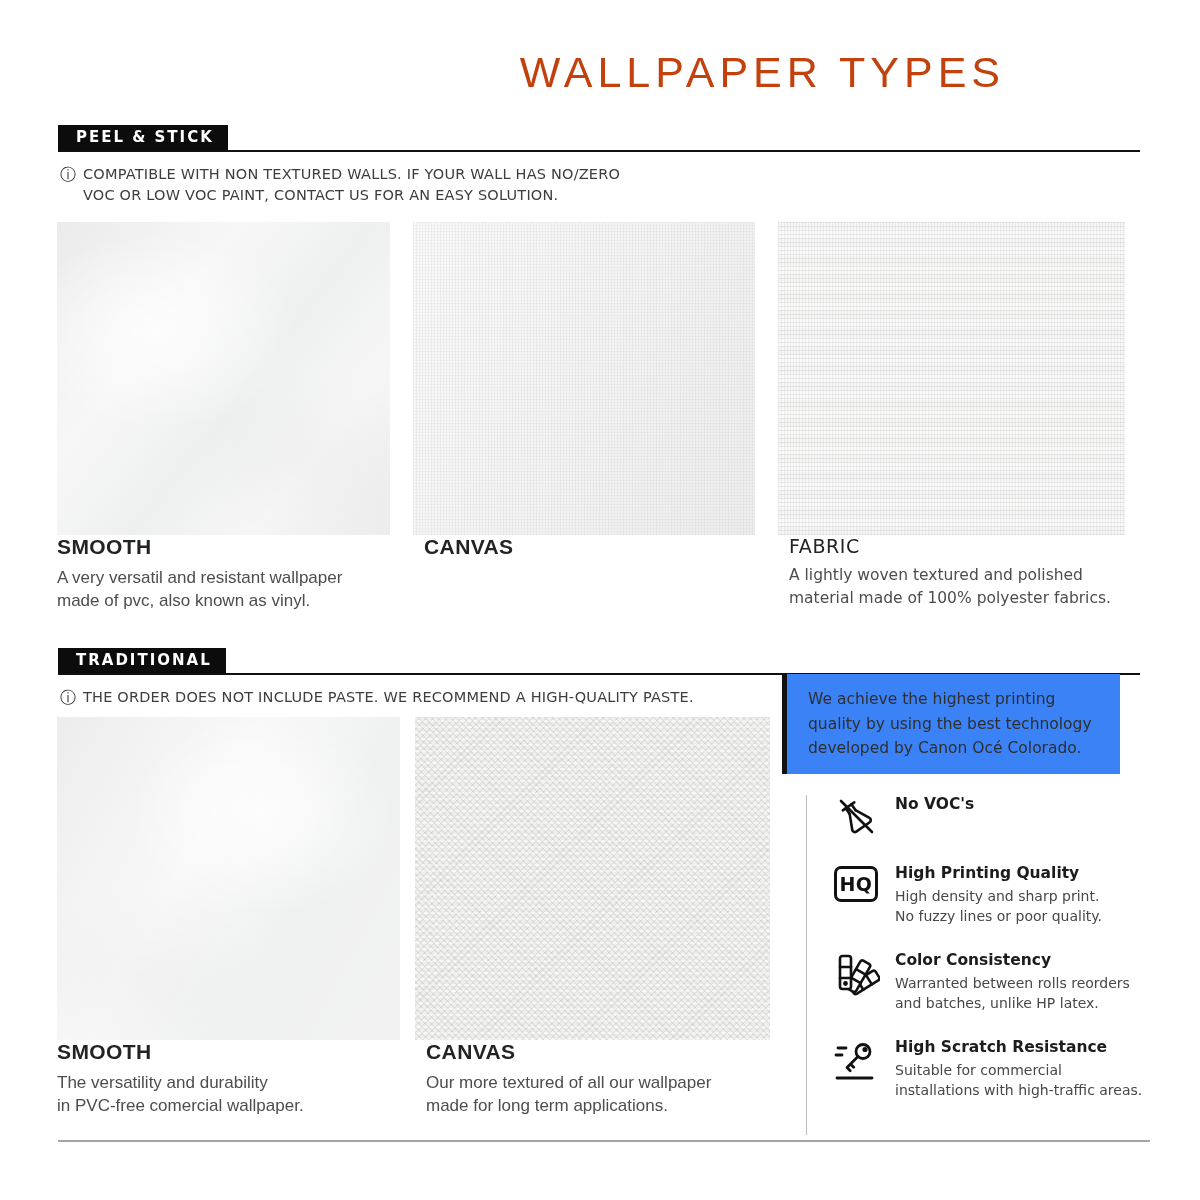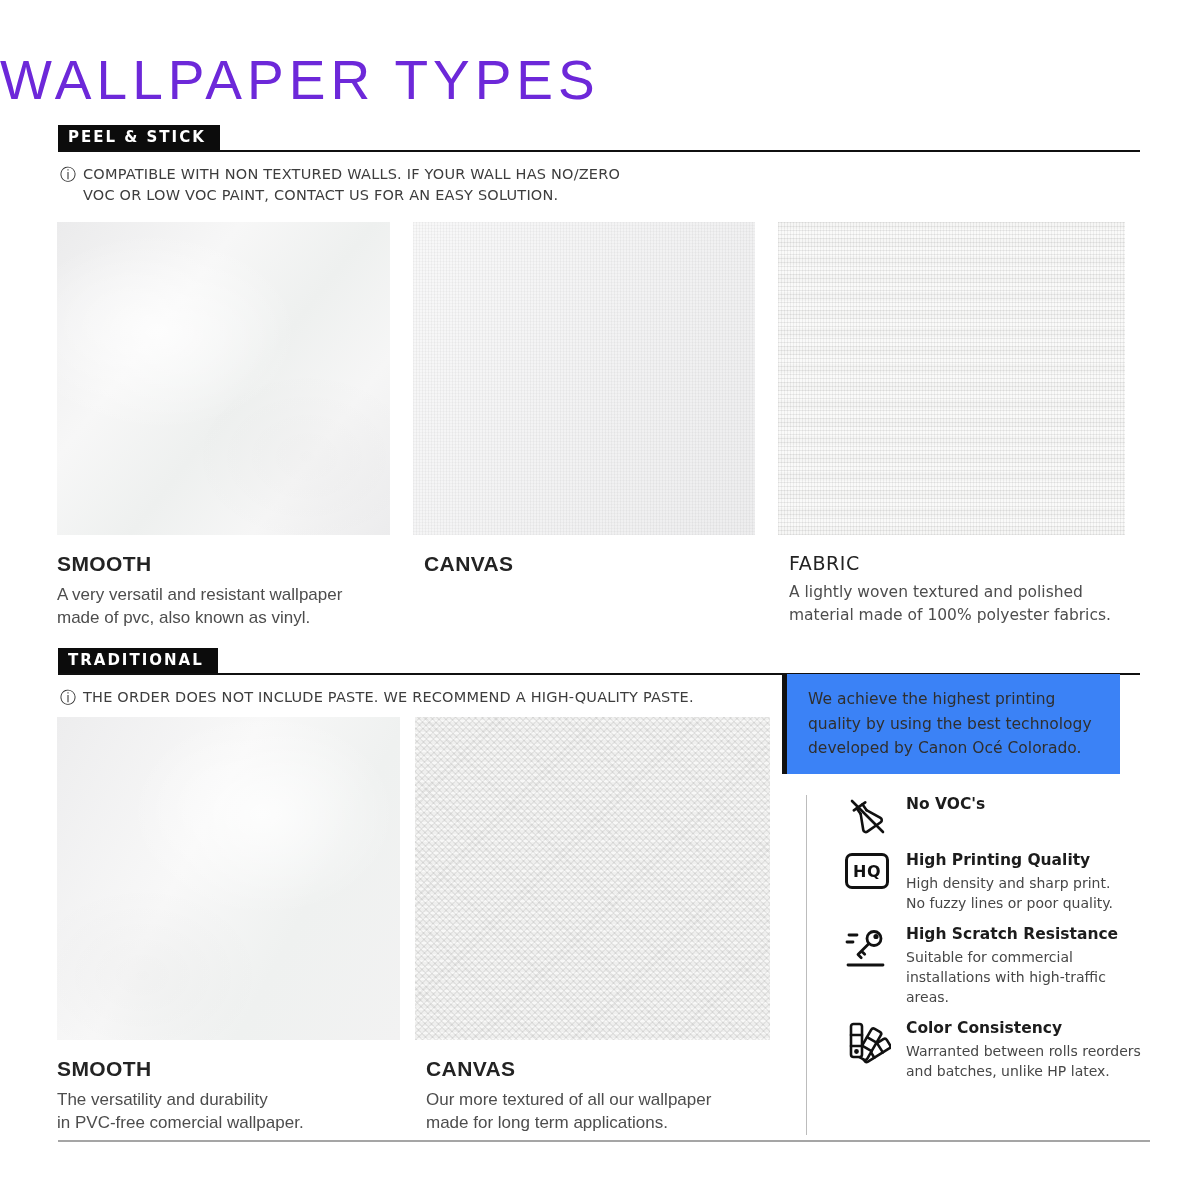--- a/index.html
+++ b/index.html
@@ -4,34 +4,34 @@
 <style>
   * { margin:0; padding:0; box-sizing:border-box; }
   html,body { background:#ffffff; }
   .page {
     position:relative; width:1200px; height:1200px; background:#ffffff;
     font-family:"DejaVu Sans", sans-serif; color:#1d1d1d; overflow:hidden;
   }
 
   
   .main-title {
-    position:absolute; top:48px; left:0; width:1005px; text-align:left;
+    position:absolute; top:48px; left:0; width:1005px; text-align:right;
     font-family:"Liberation Sans", sans-serif;
-    font-size:55px; font-weight:400; letter-spacing:5px; color:#6d28d9;
+    font-size:43px; font-weight:400; letter-spacing:5px; color:#c2410c;
   }
 
   
   .sec-header {
     position:absolute; left:58px; width:1082px; height:25px;
     border-bottom:2.5px solid #101010; display:flex; align-items:flex-end;
   }
   .sec-header.h1 { top:127px; }
   .sec-header.h2 { top:650px; }
   .badge {
-    display:inline-flex; align-items:center; height:25px; padding:0 14px 1px 10px;
+    display:inline-flex; align-items:center; height:25px; padding:0 14px 1px 18px;
     background:#0c0c0c; color:#ffffff; font-size:15px; font-weight:700;
     letter-spacing:2px; white-space:nowrap;
   }
 
   
   .note { position:absolute; left:60px; display:flex; gap:7px; }
   .note.n1 { top:164px; }
   .note.n2 { top:687px; }
   .note-icon { font-size:16px; line-height:21px; color:#2e2e2e; }
   .note-text {
@@ -75,21 +75,21 @@
   }
   .tex-canvas-rough {
     background-color:#f3f3f2;
     background-image:
       repeating-linear-gradient(45deg, rgba(0,0,0,.06) 0 1.5px, rgba(0,0,0,0) 1.5px 4.5px),
       repeating-linear-gradient(-45deg, rgba(0,0,0,.055) 0 1.5px, rgba(0,0,0,0) 1.5px 5px),
       repeating-linear-gradient(0deg, rgba(255,255,255,.4) 0 2px, rgba(0,0,0,.015) 2px 6px);
   }
 
   
-  .caption { margin-top:17px; font-family:"Liberation Sans", sans-serif; }
+  .caption { font-family:"Liberation Sans", sans-serif; }
   .caption.indent { padding-left:11px; }
   .cap-title {
     font-size:21px; font-weight:700; letter-spacing:.4px; color:#232323;
   }
   .cap-desc {
     margin-top:7px; font-size:17px; line-height:23px; color:#4d4d4d; white-space:pre-line;
   }
   .caption.geo { font-family:"DejaVu Sans", sans-serif; }
   .caption.geo .cap-title { font-size:19px; font-weight:400; letter-spacing:.6px; }
   .caption.geo .cap-desc { font-size:15.5px; line-height:23px; }
@@ -98,30 +98,30 @@
   .quote-box {
     position:absolute; left:782px; top:674px; width:338px;
     background:#3b82f6; border-left:5px solid #111111;
     padding:13px 12px 13px 21px;
   }
   .quote-text { font-size:15.5px; line-height:24.5px; color:#2f2f2f; white-space:pre-line; }
 
   
   .features {
     position:absolute; left:806px; top:795px; width:345px; height:340px;
-    border-left:1.5px solid #bcbcbc; padding-left:36px;
-    display:flex; flex-direction:column; gap:12px;
+    border-left:1.5px solid #bcbcbc; padding-left:25px;
+    display:flex; flex-direction:column; gap:25px;
   }
   .feature { display:flex; gap:15px; }
   .f-icon { width:48px; flex:0 0 48px; display:flex; justify-content:center; }
   .f-icon svg { display:block; }
   .hq-box {
     width:44px; height:36px; margin-top:2px; border:3.2px solid #111;
     border-radius:7px; display:flex; align-items:center; justify-content:center;
-    font-weight:700; font-size:16px; letter-spacing:.5px; color:#111;
+    font-weight:700; font-size:19px; letter-spacing:.5px; color:#111;
     font-family:"DejaVu Sans", sans-serif;
   }
   .f-title { font-size:15.5px; font-weight:700; color:#1c1c1c; }
   .f-desc { margin-top:4px; font-size:14px; line-height:20px; color:#474747; white-space:pre-line; }
 
   
   .bottom-rule {
     position:absolute; left:58px; top:1140px; width:1092px; height:2px; background:#a5a5a5;
   }
 </style>
@@ -221,38 +221,20 @@
     </div>
 
     <div class="feature">
       <div class="f-icon">
         <div class="hq-box">HQ</div>
       </div>
       <div class="f-text">
         <div class="f-title">High Printing Quality</div>
         <div class="f-desc">High density and sharp print.
 No fuzzy lines or poor quality.</div>
-      </div>
-    </div>
-
-    <div class="feature">
-      <div class="f-icon">
-        <svg width="48" height="46" viewBox="0 0 48 46" fill="none" stroke="#111" stroke-width="2.8" stroke-linecap="round" stroke-linejoin="round">
-          <line x1="6" y1="10" x2="14" y2="10"></line>
-          <line x1="4" y1="17" x2="10" y2="17"></line>
-          <circle cx="31" cy="13.5" r="7"></circle>
-          <circle cx="33" cy="11.5" r="1.2" fill="#111"></circle>
-          <path d="M25.5,19 L15,29.5 l3.2,3.2 M18.5,26 l3.2,3.2"></path>
-          <line x1="5" y1="40" x2="40" y2="40"></line>
-        </svg>
-      </div>
-      <div class="f-text">
-        <div class="f-title">High Scratch Resistance</div>
-        <div class="f-desc">Suitable for commercial
-installations with high-traffic areas.</div>
       </div>
     </div>
 
     <div class="feature">
       <div class="f-icon">
         <svg width="48" height="48" viewBox="0 0 48 48" fill="none" stroke="#111" stroke-width="2.6" stroke-linecap="round" stroke-linejoin="round">
           <g transform="rotate(58 18 40)">
             <rect x="13" y="8" width="11" height="30" rx="2.5" fill="#fff"></rect>
             <line x1="13" y1="18" x2="24" y2="18"></line>
             <line x1="13" y1="28" x2="24" y2="28"></line>
@@ -268,17 +250,35 @@
           <circle cx="13.5" cy="32.5" r="1.1" fill="#111"></circle>
         </svg>
       </div>
       <div class="f-text">
         <div class="f-title">Color Consistency</div>
         <div class="f-desc">Warranted between rolls reorders
 and batches, unlike HP latex.</div>
       </div>
     </div>
 
+    <div class="feature">
+      <div class="f-icon">
+        <svg width="48" height="46" viewBox="0 0 48 46" fill="none" stroke="#111" stroke-width="2.8" stroke-linecap="round" stroke-linejoin="round">
+          <line x1="6" y1="10" x2="14" y2="10"></line>
+          <line x1="4" y1="17" x2="10" y2="17"></line>
+          <circle cx="31" cy="13.5" r="7"></circle>
+          <circle cx="33" cy="11.5" r="1.2" fill="#111"></circle>
+          <path d="M25.5,19 L15,29.5 l3.2,3.2 M18.5,26 l3.2,3.2"></path>
+          <line x1="5" y1="40" x2="40" y2="40"></line>
+        </svg>
+      </div>
+      <div class="f-text">
+        <div class="f-title">High Scratch Resistance</div>
+        <div class="f-desc">Suitable for commercial
+installations with high-traffic areas.</div>
+      </div>
+    </div>
+
   </div>
 
   <div class="bottom-rule"></div>
 
 </div>
 
 </body></html>

